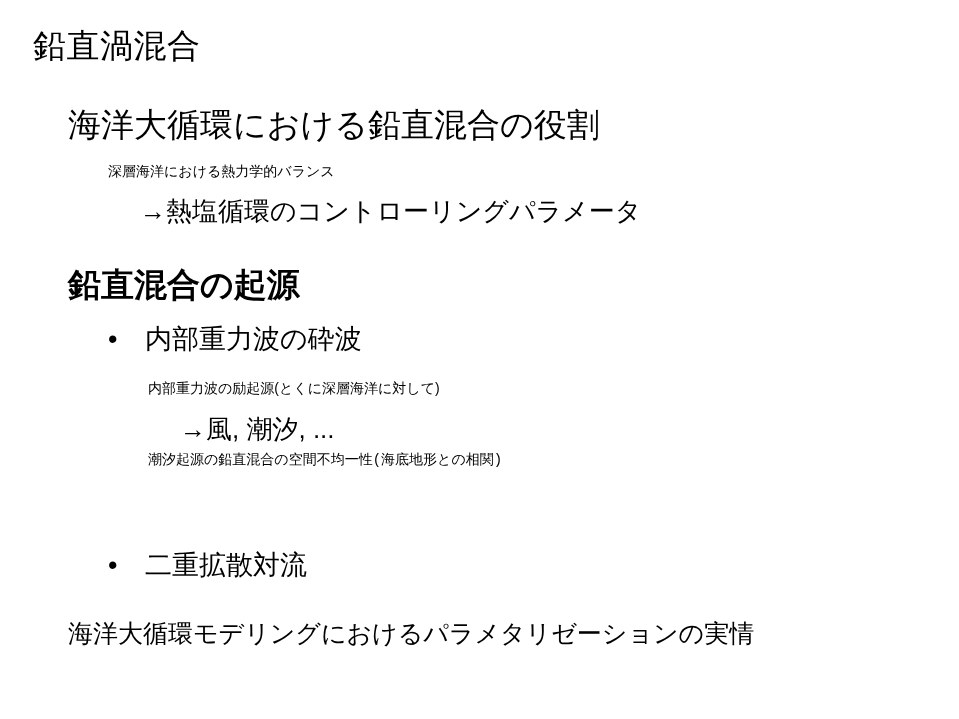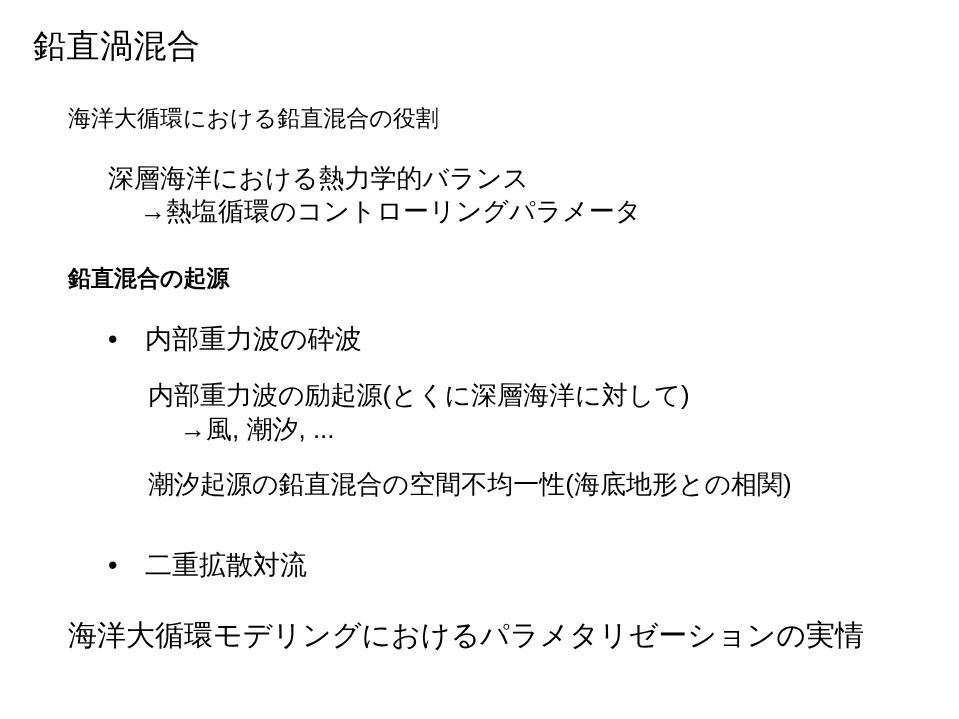--- a/index.html
+++ b/index.html
@@ -25,28 +25,28 @@
     left: 33px;
     top: 27px;
     font-size: 33px;
     line-height: 1.15;
     font-weight: normal;
     letter-spacing: 0.5px;
     white-space: nowrap;
   }
   .lvl1 {
     position: absolute;
-    font-size: 23px;
+    font-size: 33px;
     line-height: 1.2;
     font-weight: normal;
     white-space: nowrap;
   }
   .lvl2 {
     position: absolute;
-    font-size: 26px;
+    font-size: 14px;
     line-height: 1.2;
     white-space: nowrap;
   }
   .lvl2-sub {
     position: absolute;
     font-size: 26px;
     line-height: 1.2;
     white-space: nowrap;
   }
   .bullet-line {
@@ -62,21 +62,21 @@
     vertical-align: baseline;
   }
   .b-text {
     display: inline-block;
     margin-left: 19px;
   }
   .footer-line {
     position: absolute;
     left: 68px;
     top: 618px;
-    font-size: 29px;
+    font-size: 25px;
     line-height: 1.2;
     white-space: nowrap;
   }
 </style>
 </head>
 <body>
 
 <div class="slide">
 
   <div class="title">鉛直渦混合</div>
@@ -90,21 +90,21 @@
   <div class="lvl1" style="left:68px; top:265px;font-weight:bold;">鉛直混合の起源</div>
 
   <div class="bullet-line" style="left:108px; top:323px;">
     <span class="bullet-dot">•</span><span class="b-text">内部重力波の砕波</span>
   </div>
 
   <div class="lvl2" style="left:148px; top:380px;text-align:right;">内部重力波の励起源(とくに深層海洋に対して)</div>
 
   <div class="lvl2-sub" style="left:180px; top:414px;">→風, 潮汐, ...</div>
 
-  <div class="lvl2" style="left:148px; top:469px;">潮汐起源の鉛直混合の空間不均一性(海底地形との相関)</div>
+  <div class="lvl2" style="left:148px; top:452px;font-family:Liberation Mono, monospace;">潮汐起源の鉛直混合の空間不均一性(海底地形との相関)</div>
 
 
   <div class="bullet-line" style="left:108px; top:549px;">
     <span class="bullet-dot">•</span><span class="b-text">二重拡散対流</span>
   </div>
 
   <div class="footer-line">海洋大循環モデリングにおけるパラメタリゼーションの実情</div>
 
 </div>
 

